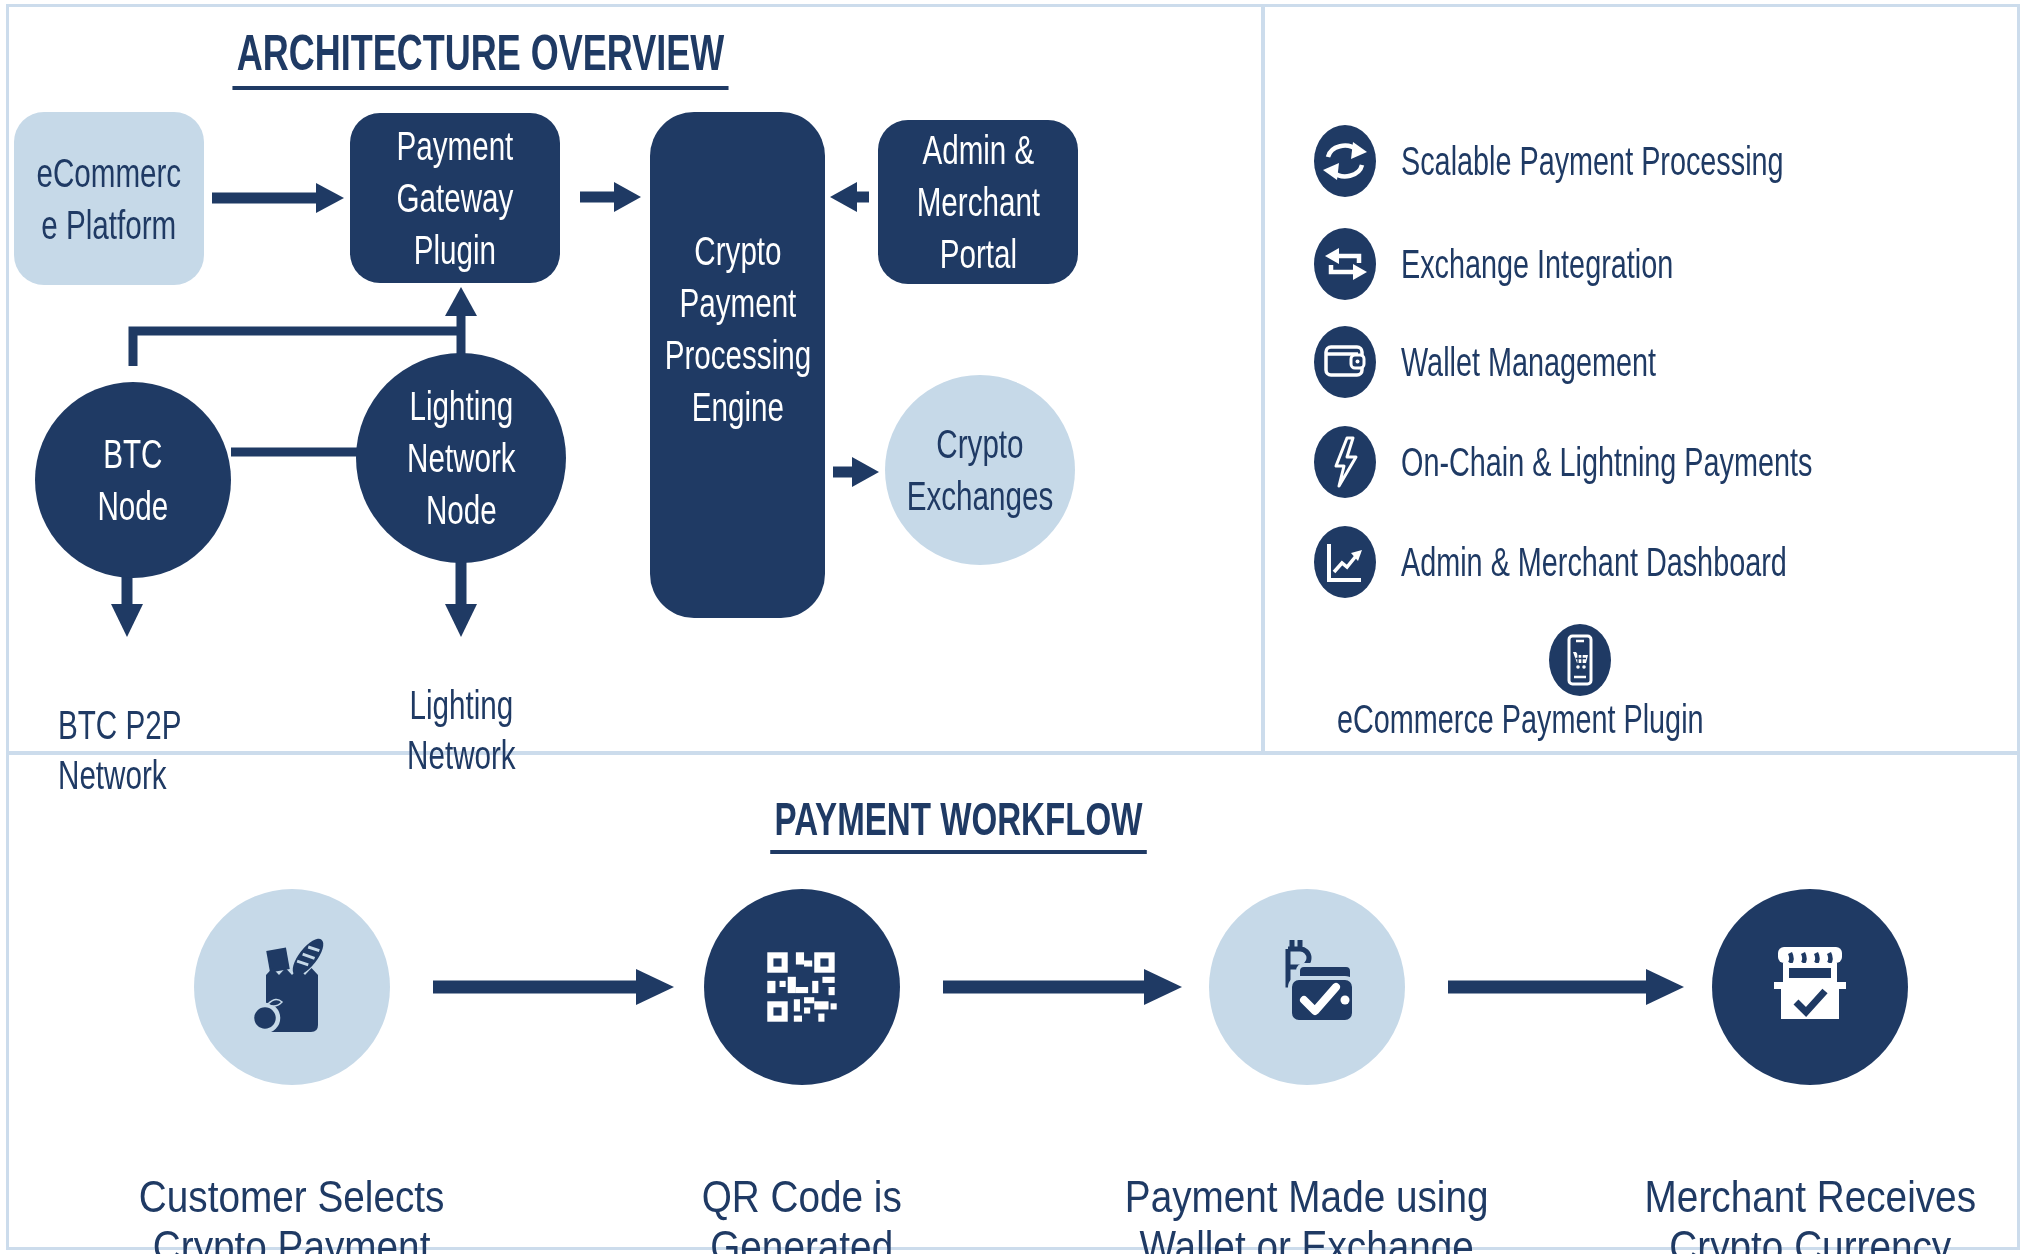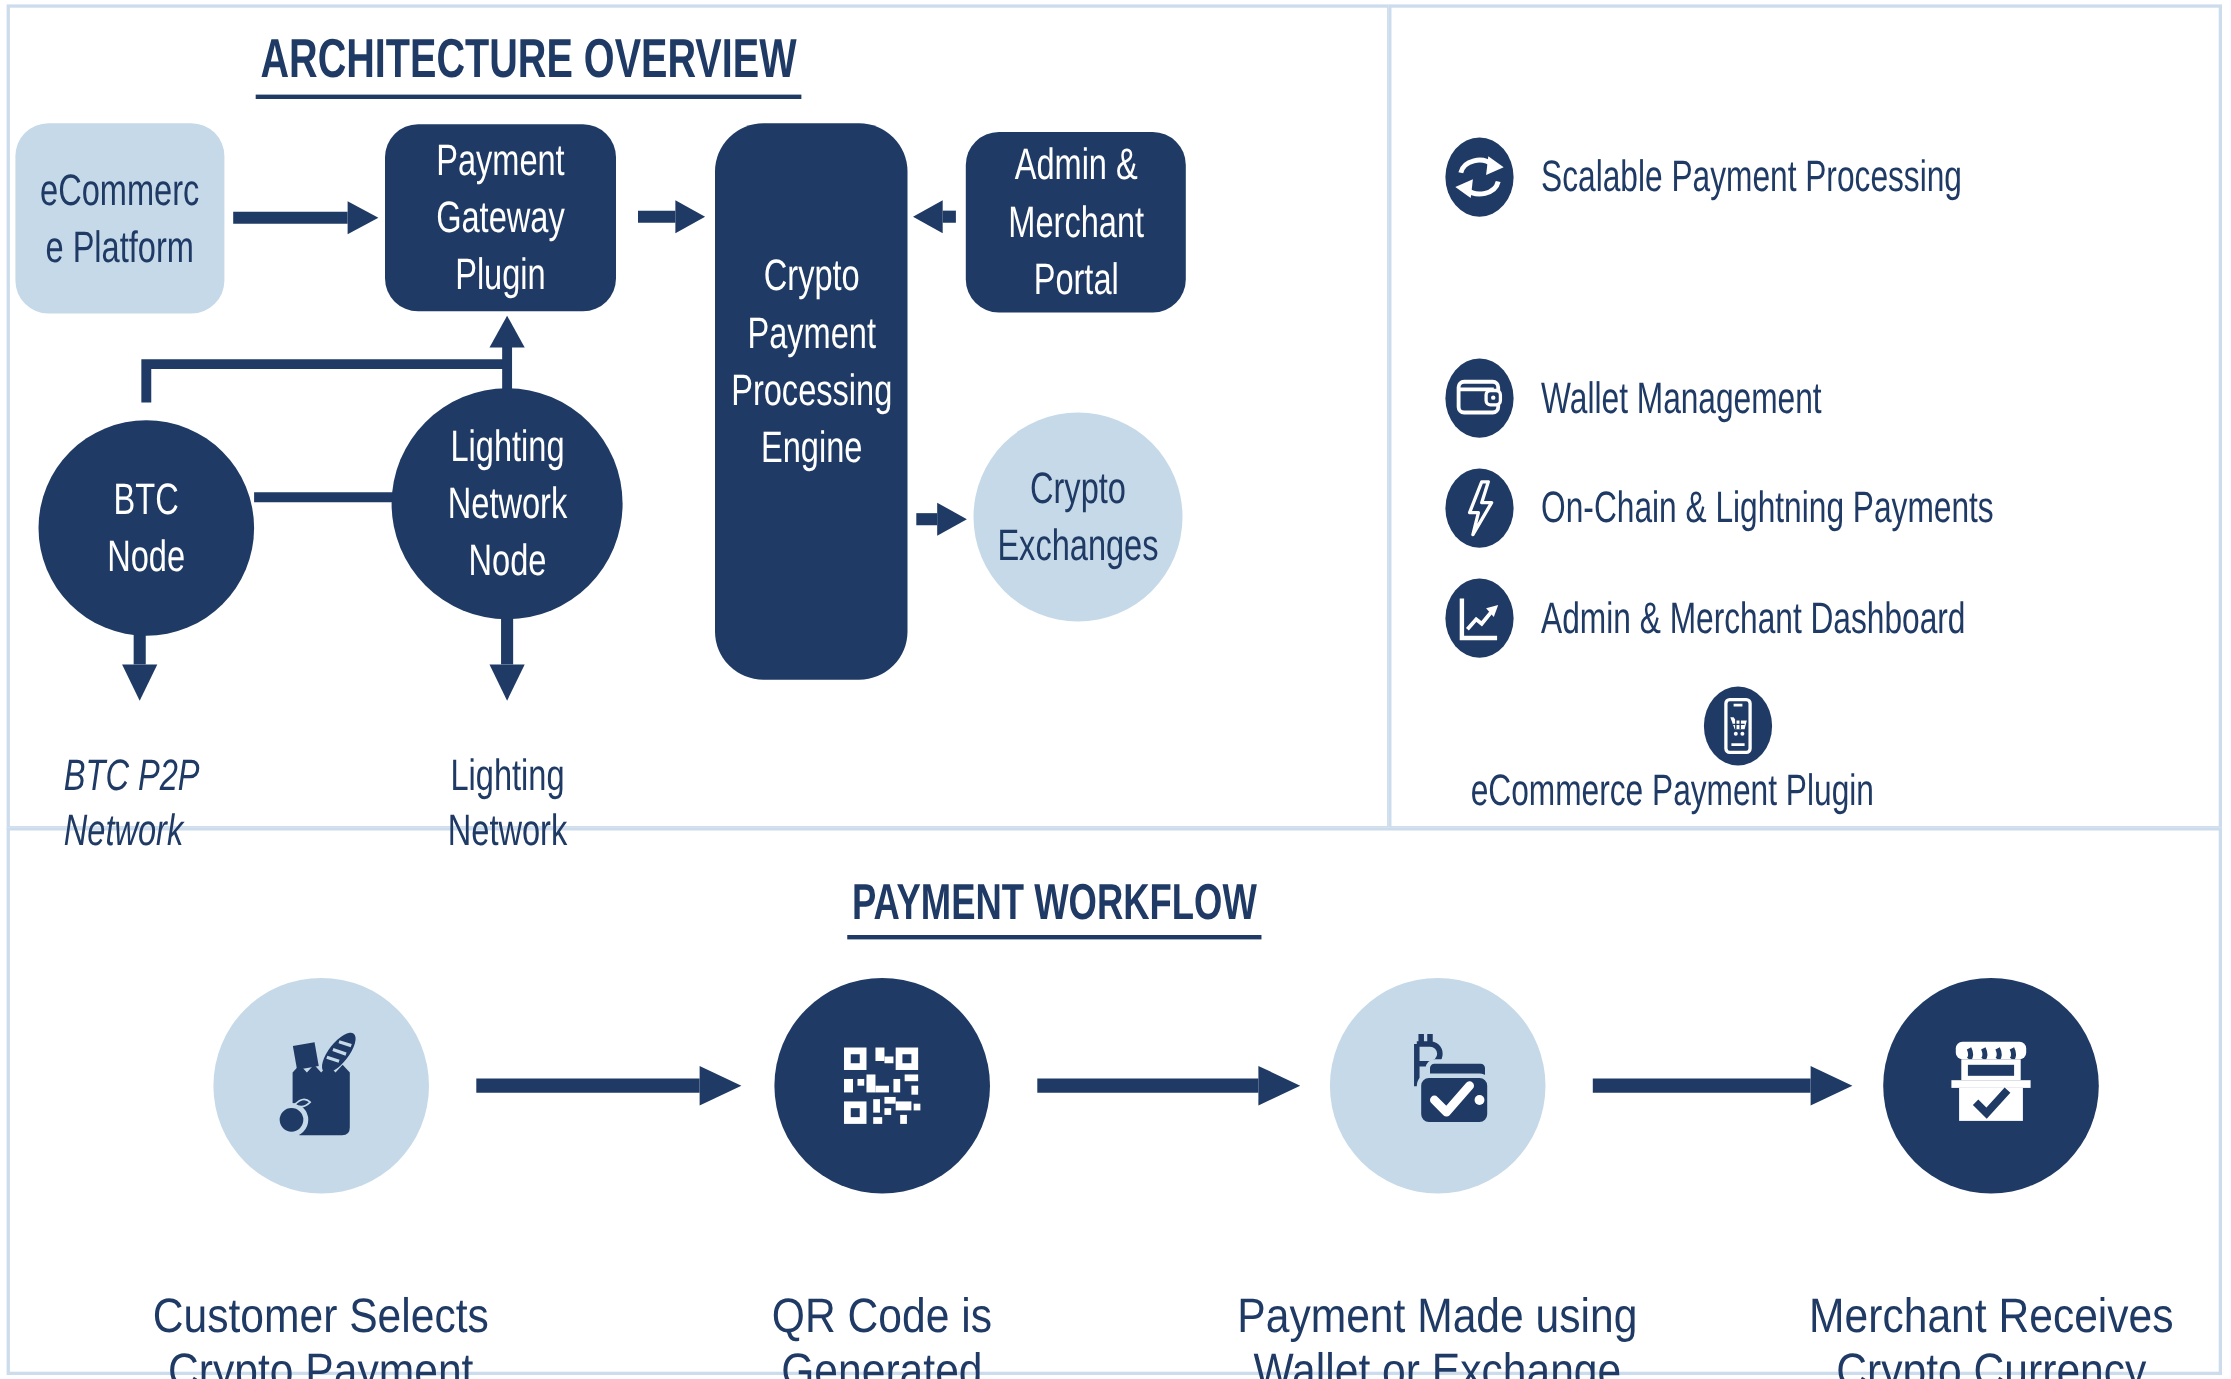--- a/index.html
+++ b/index.html
@@ -119,38 +119,48 @@
   </div>
   <div class="node dark circle" style="left:35px;top:382px;width:196px;height:196px;">
     <span class="nl">BTC
 Node</span>
   </div>
   <div class="node dark circle" style="left:356px;top:353px;width:210px;height:210px;">
     <span class="nl">Lighting
 Network
 Node</span>
   </div>
-  <div class="net-label net-left" style="left:58px;top:630px;text-align:left;font-style:italic;">
+  <div class="net-label net-left" style="left:58px;top:650px;text-align:left;">
     <span>BTC P2P
 Network</span>
   </div>
   <div class="net-label" style="left:341px;top:630px;width:240px;text-align:center;">
     <span>Lighting
 Network</span>
   </div>
 
   <div class="feat" style="top:123px;">
     <svg viewBox="0 0 64 74">
       <ellipse cx="32" cy="37" rx="31" ry="36" fill="#1f3a64"></ellipse>
       <path d="M15 33 A17 14 0 0 1 44 26" stroke="#ffffff" stroke-width="4.5" fill="none"></path>
       <polygon points="40,18 54,28 38,35" fill="#ffffff"></polygon>
       <path d="M49 41 A17 14 0 0 1 20 48" stroke="#ffffff" stroke-width="4.5" fill="none"></path>
       <polygon points="24,56 10,46 26,39" fill="#ffffff"></polygon>
     </svg>
     <span class="flabel">Scalable Payment Processing</span>
+  </div>
+  <div class="feat" style="top:226px;">
+    <svg viewBox="0 0 64 74">
+      <ellipse cx="32" cy="37" rx="31" ry="36" fill="#1f3a64"></ellipse>
+      <path d="M46 36 v-7 h-22" stroke="#ffffff" stroke-width="4.5" fill="none"></path>
+      <polygon points="26,21 26,37 12,29" fill="#ffffff"></polygon>
+      <path d="M18 38 v7 h24" stroke="#ffffff" stroke-width="4.5" fill="none"></path>
+      <polygon points="40,37 40,53 54,45" fill="#ffffff"></polygon>
+    </svg>
+    <span class="flabel">Exchange Integration</span>
   </div>
   <div class="feat" style="top:324px;">
     <svg viewBox="0 0 64 74">
       <ellipse cx="32" cy="37" rx="31" ry="36" fill="#1f3a64"></ellipse>
       <rect x="13" y="22" width="36" height="28" rx="5" stroke="#ffffff" stroke-width="3.5" fill="none"></rect>
       <path d="M13 29 H45" stroke="#ffffff" stroke-width="3.5"></path>
       <rect x="38" y="30" width="13" height="13" rx="4" fill="#1f3a64" stroke="#ffffff" stroke-width="3"></rect>
       <circle cx="44.5" cy="36.5" r="2" fill="#ffffff"></circle>
     </svg>
     <span class="flabel">Wallet Management</span>

